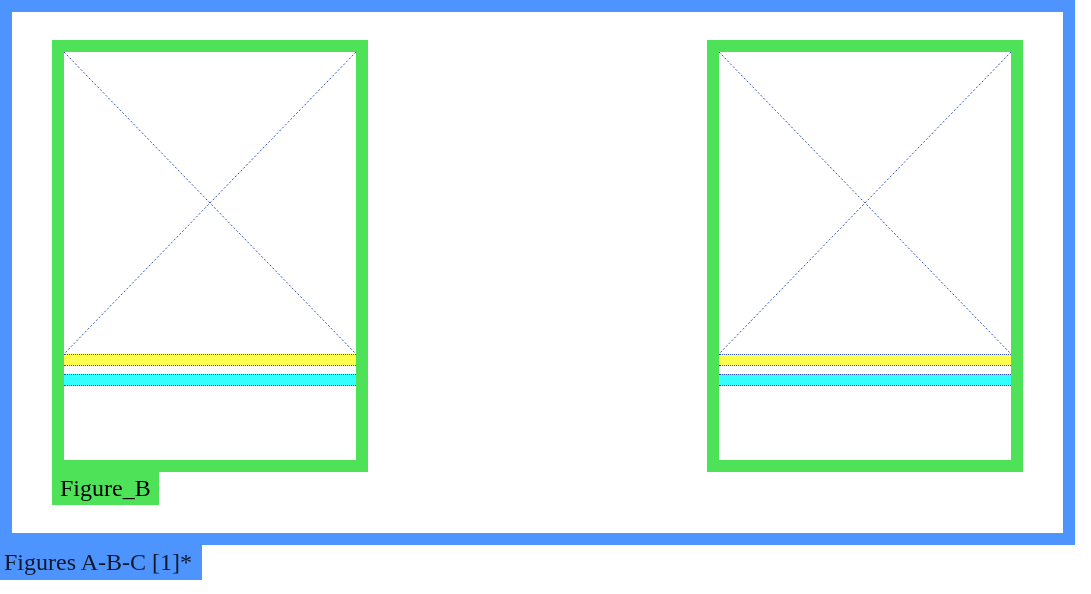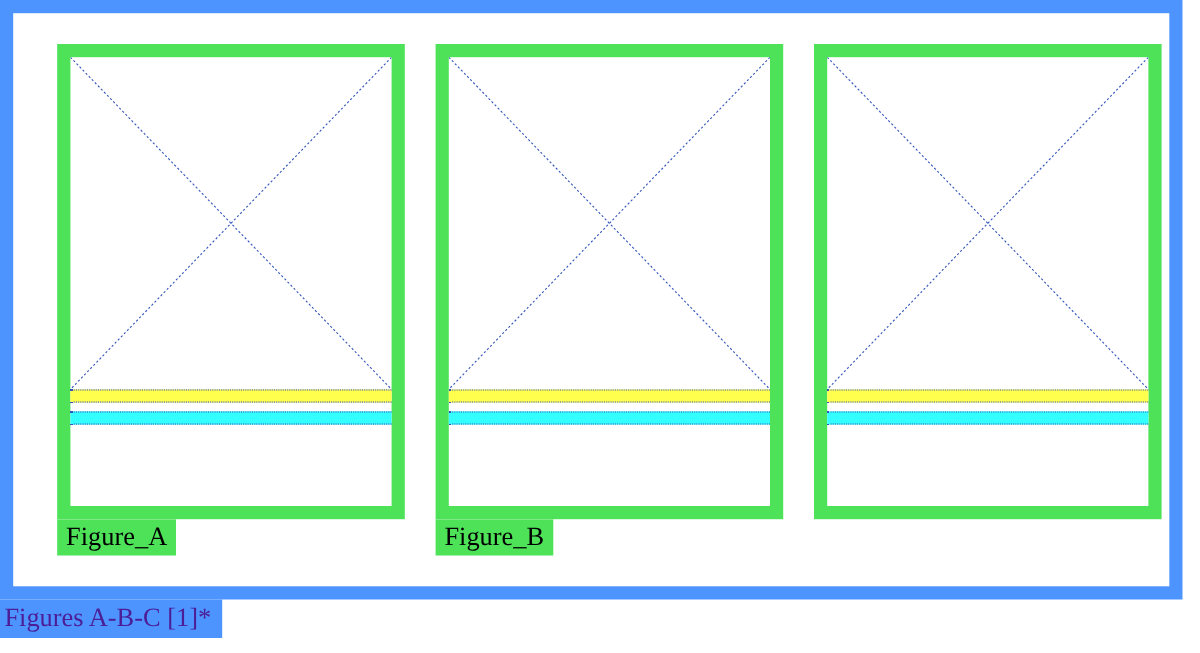--- a/index.html
+++ b/index.html
@@ -27,21 +27,21 @@
       display: flex;
       justify-content: space-between;
       gap: 28px;
     }
     
     .outer-label {
       position: absolute;
       left: 0;
       top: 545px;
       background: #4d94ff;
-      color: #4c1d95;
+      color: #0f172a;
       font-size: 24px;
       padding: 4px 10px 4px 4px;
     }
     
     .figure-panel {
       position: relative;
       width: 316px;
     }
     
     .figure-border {
@@ -95,33 +95,20 @@
       padding: 3px 8px;
       display: inline-block;
       margin-top: 0;
     }
   </style>
 </head>
 <body>
 
 <div class="outer-container">
 
-  <div class="figure-panel">
-    <div class="figure-border">
-      <div class="figure-inner">
-        <svg class="diagonal-svg" viewBox="0 0 292 408" preserveAspectRatio="none">
-          <line x1="0" y1="0" x2="292" y2="302" stroke="#3355bb" stroke-width="1" stroke-dasharray="2,2"></line>
-          <line x1="292" y1="0" x2="0" y2="302" stroke="#3355bb" stroke-width="1" stroke-dasharray="2,2"></line>
-        </svg>
-        <div class="yellow-bar" style="top:74%;"></div>
-        <div class="cyan-bar" style="top:79%;"></div>
-      </div>
-    </div>
-    <span class="figure-label">Figure_A</span>
-  </div>
 
   <div class="figure-panel">
     <div class="figure-border">
       <div class="figure-inner">
         <svg class="diagonal-svg" viewBox="0 0 292 408" preserveAspectRatio="none">
           <line x1="0" y1="0" x2="292" y2="302" stroke="#3355bb" stroke-width="1" stroke-dasharray="2,2"></line>
           <line x1="292" y1="0" x2="0" y2="302" stroke="#3355bb" stroke-width="1" stroke-dasharray="2,2"></line>
         </svg>
         <div class="yellow-bar" style="top:74%;"></div>
         <div class="cyan-bar" style="top:79%;"></div>

